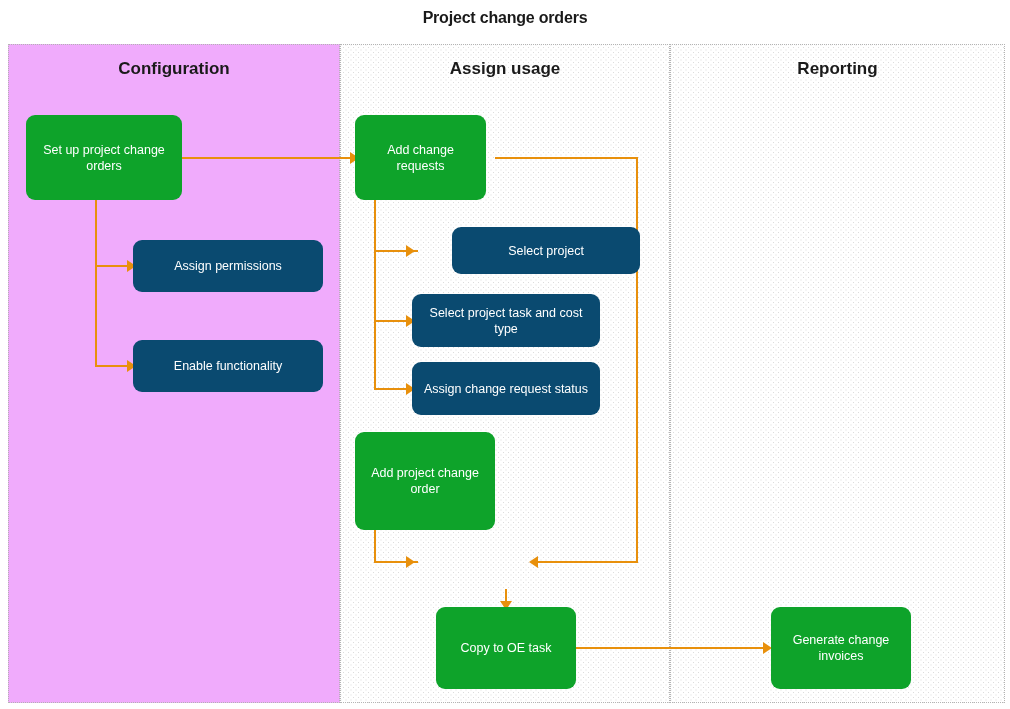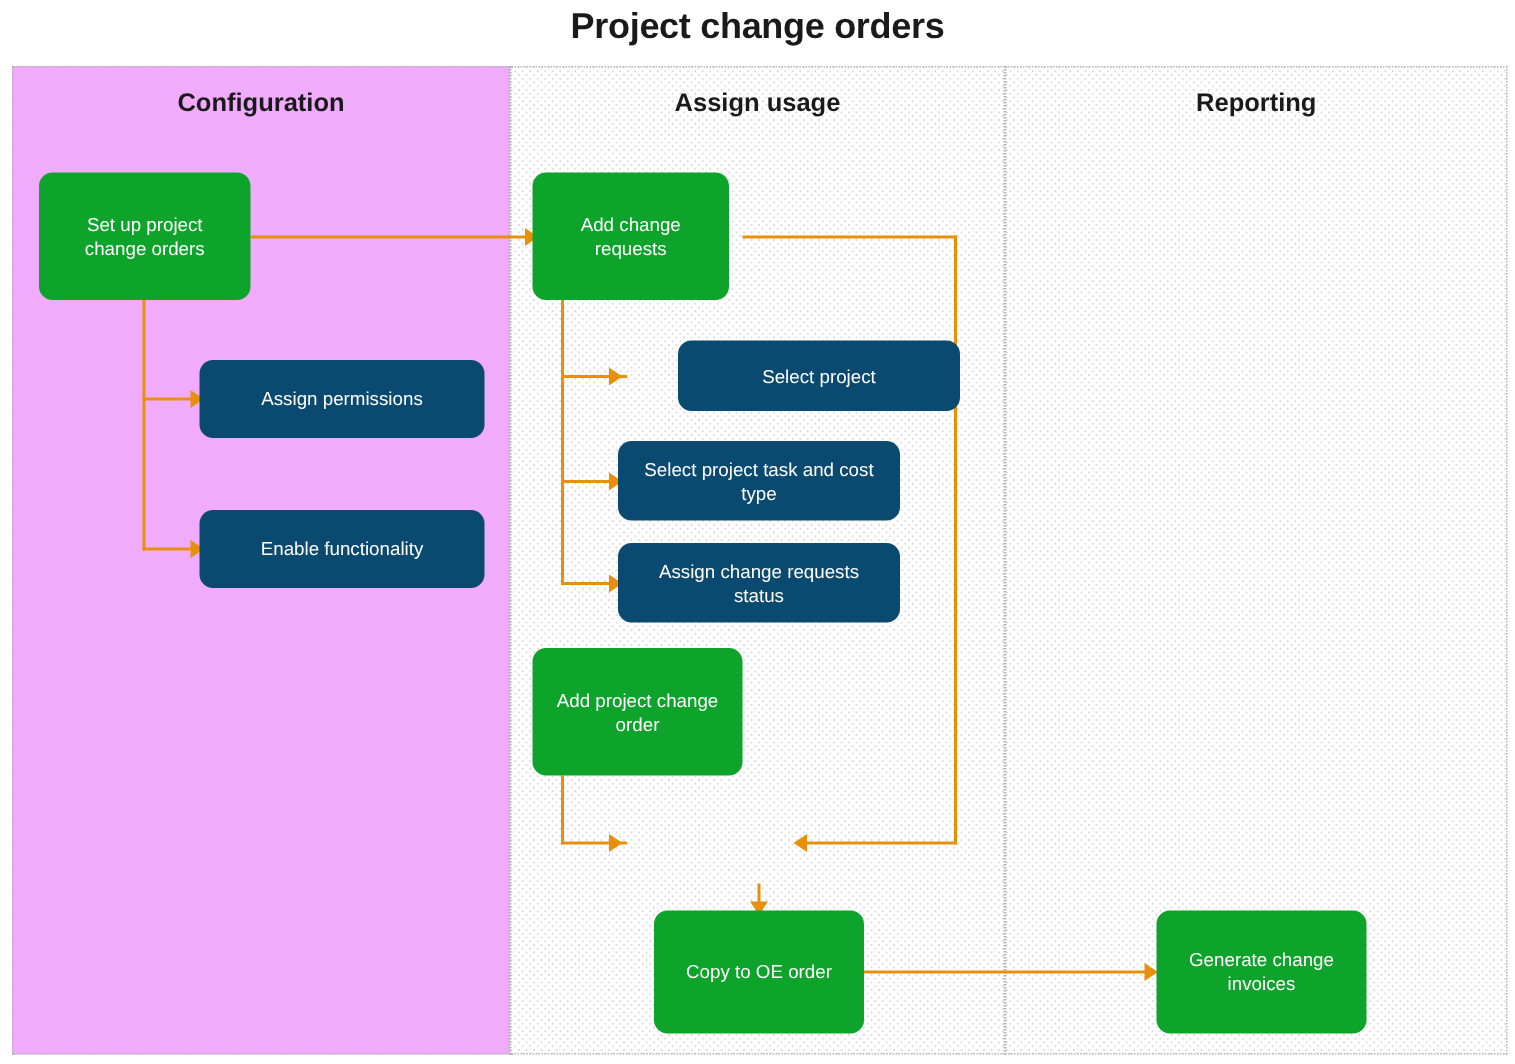--- a/index.html
+++ b/index.html
@@ -15,21 +15,21 @@
     background: #ffffff;
     overflow: hidden;
   }
   
   #diagram-title {
     position: absolute;
     left: 0;
     top: 2px;
     width: 1010px;
     text-align: center;
-    font-size: 24px;
+    font-size: 16px;
     font-weight: bold;
     color: #1a1a1a;
     letter-spacing: -0.2px;
     line-height: 32px;
   }
   
   .lane {
     position: absolute;
     top: 44px;
     height: 659px;
@@ -150,21 +150,21 @@
   <div class="conn v" style="left:374px; top:517px; height:46px;"></div>
   <div class="conn h" style="left:374px; top:561px; width:44px;"></div>
   <div class="arrowhead right" style="left:406px; top:556px;"></div>
 
   <div class="conn v" style="left:505px; top:589px; height:20px;"></div>
   <div class="arrowhead down" style="left:500px; top:601px;"></div>
 
   <div class="conn h" style="left:576px; top:647px; width:190px;"></div>
   <div class="arrowhead right" style="left:763px; top:642px;"></div>
 
-  <div class="node green" id="node-setup" style="left:26px; top:115px; width:141px; height:85px;">
+  <div class="node green" id="node-setup" style="left:26px; top:115px; width:156px; height:85px;">
     <span class="node-label">Set up project change orders</span>
   </div>
 
   <div class="node blue" style="left:133px; top:240px; width:190px; height:52px;">
     <span class="node-label">Assign permissions</span>
   </div>
 
   <div class="node blue" style="left:133px; top:340px; width:190px; height:52px;">
     <span class="node-label">Enable functionality</span>
   </div>
@@ -175,29 +175,29 @@
 
   <div class="node blue" style="left:412px; top:227px; width:188px; height:47px;margin-left:40px;">
     <span class="node-label">Select project</span>
   </div>
 
   <div class="node blue" style="left:412px; top:294px; width:188px; height:53px;">
     <span class="node-label">Select project task and cost type</span>
   </div>
 
   <div class="node blue" style="left:412px; top:362px; width:188px; height:53px;">
-    <span class="node-label">Assign change requests status</span>
-  </div>
-
-  <div class="node green" style="left:355px; top:432px; width:140px; height:85px;">
+    <span class="node-label">Assign change request status</span>
+  </div>
+
+  <div class="node green" style="left:355px; top:432px; width:140px; height:98px;">
     <span class="node-label">Add project change order</span>
   </div>
 
 
   <div class="node green" style="left:436px; top:607px; width:140px; height:82px;">
-    <span class="node-label">Copy to OE order</span>
+    <span class="node-label">Copy to OE task</span>
   </div>
 
   <div class="node green" style="left:771px; top:607px; width:140px; height:82px;">
     <span class="node-label">Generate change invoices</span>
   </div>
 
 </div>
 
 </body></html>

